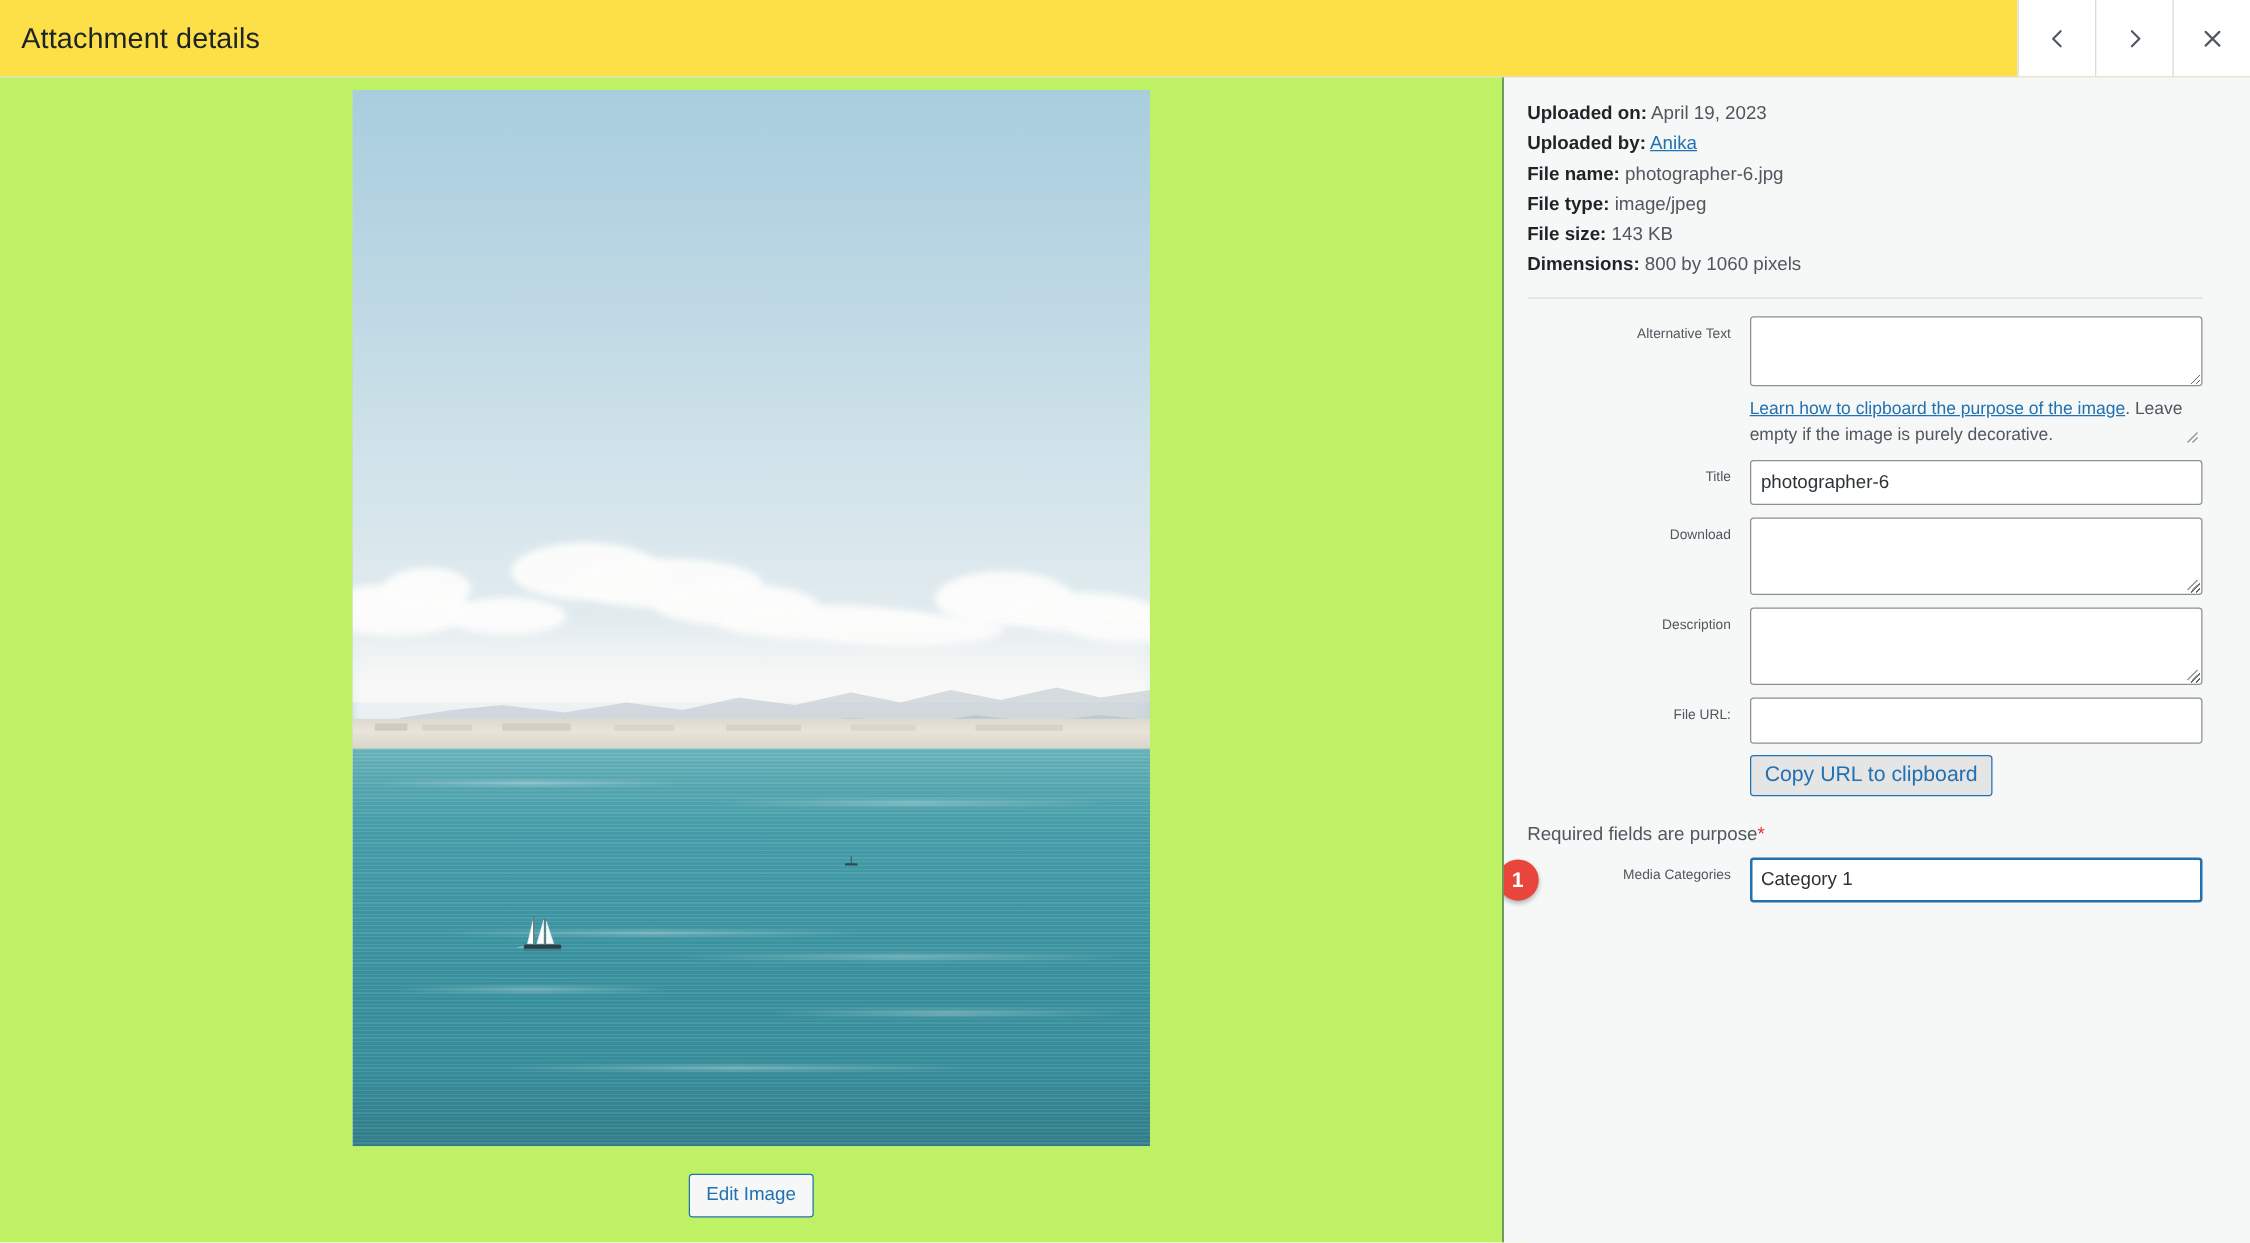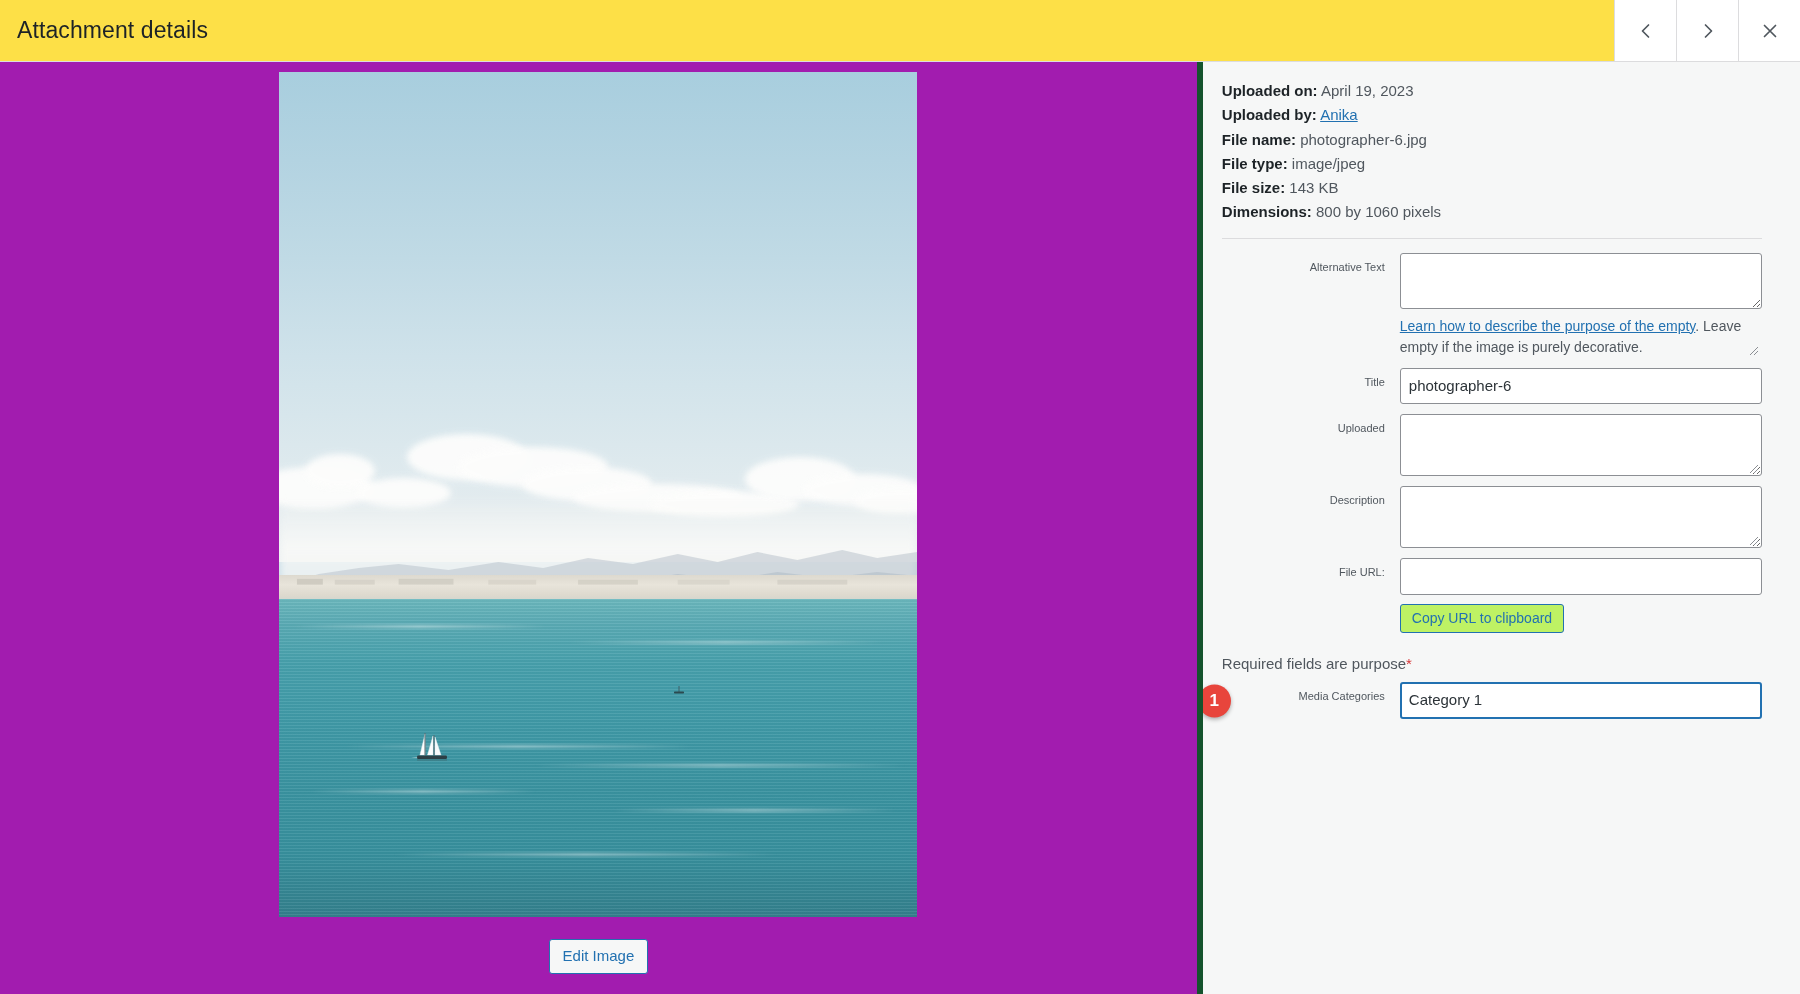--- a/index.html
+++ b/index.html
@@ -52,23 +52,23 @@
   .modal-body {
     flex: 1;
     display: flex;
     min-height: 0;
     position: relative;
   }
 
   
   .preview-col {
     width: 1271px;
-    background: #a21caf;
+    background: #bef264;
     position: relative;
-    border-right: 6px solid #14532d;
+    border-right: 1px solid #14532d;
     overflow: hidden;
   }
   .preview-inner {
     position: absolute;
     left: 0; right: 0; top: 0;
     display: flex; flex-direction: column; align-items: center;
   }
   .photo-frame {
     margin-top: 10px;
     width: 638px; height: 845px;
@@ -220,23 +220,23 @@
   }
   .field-help a { color: #2271b1; }
 
   .url-input {
     background: #dcdcde;
     color: #50575e;
     border: 1px solid #8c8f94;
   }
   .copy-btn {
     margin-top: 9px;
-    font-size: 14px;
+    font-size: 17px;
     color: #2271b1;
-    background: #bef264;
+    background: #e5e5e5;
     border: 1px solid #2271b1;
     border-radius: 3px;
     padding: 5px 11px 6px;
     cursor: pointer;
     line-height: 1.2;
   }
 
   .required-note {
     font-size: 15px;
     color: #50575e;
@@ -423,34 +423,34 @@
         <div class="field-label">Alternative Text</div>
         <div class="field-control">
           <textarea class="wp-input ta-alt" style=""></textarea>
           <span class="grip">
             <svg width="12" height="12" viewBox="0 0 12 12" stroke="#8c8f94" stroke-width="1">
               <line x1="11" y1="3" x2="3" y2="11"></line>
                 <line x1="11" y1="7" x2="7" y2="11"></line>
             </svg>
           </span>
           <div class="field-help">
-            <a href="#">Learn how to describe the purpose of the empty</a><span>. Leave empty if the image is purely decorative.</span>
+            <a href="#">Learn how to clipboard the purpose of the image</a><span>. Leave empty if the image is purely decorative.</span>
           </div>
         </div>
       </div>
 
       <div class="field-row">
         <div class="field-label">Title</div>
         <div class="field-control">
           <input class="wp-input" type="text" value="photographer-6" style="">
         </div>
       </div>
 
       <div class="field-row">
-        <div class="field-label">Uploaded</div>
+        <div class="field-label">Download</div>
         <div class="field-control">
           <textarea class="wp-input ta-caption" style=""></textarea>
           <span class="grip">
             <svg width="12" height="12" viewBox="0 0 12 12" stroke="#8c8f94" stroke-width="1">
               <line x1="11" y1="3" x2="3" y2="11"></line>
                 <line x1="11" y1="7" x2="7" y2="11"></line>
             </svg>
           </span>
         </div>
       </div>

